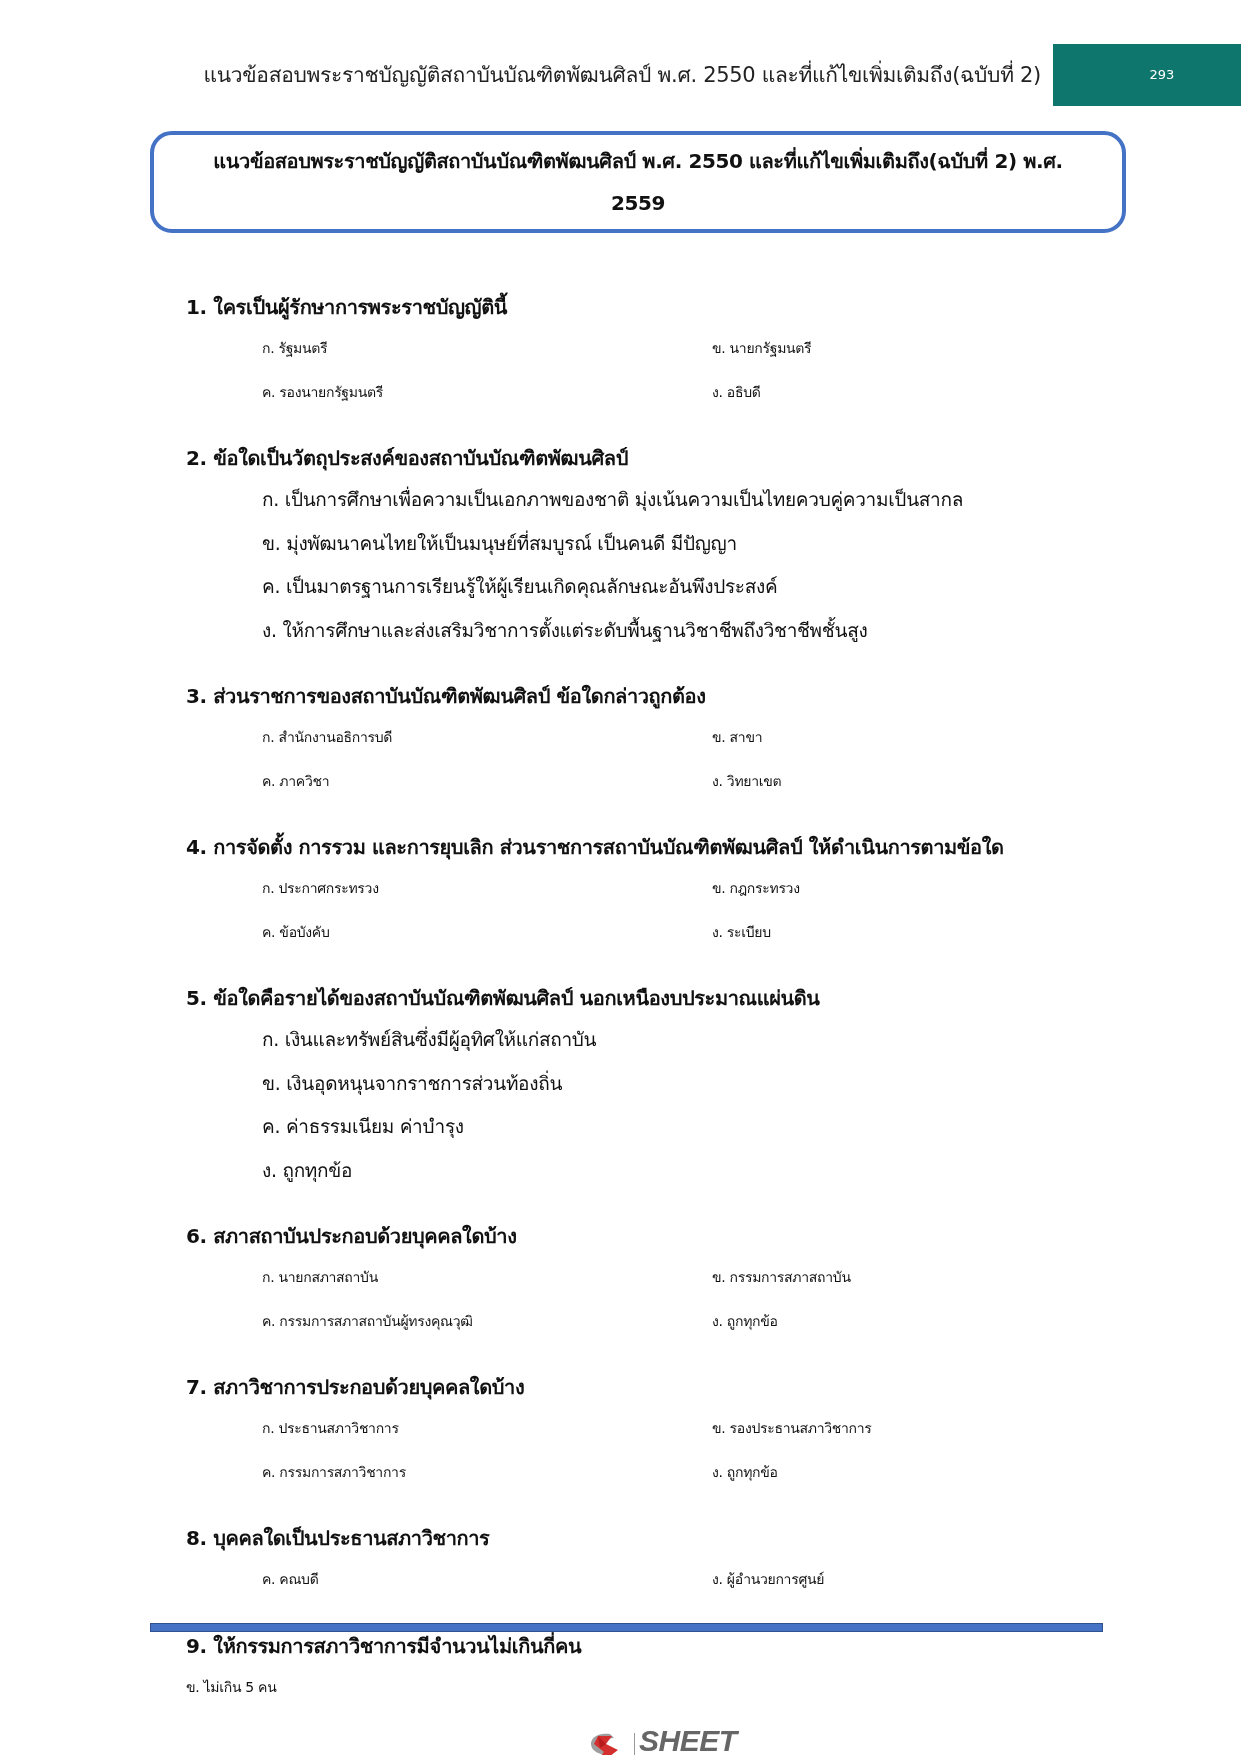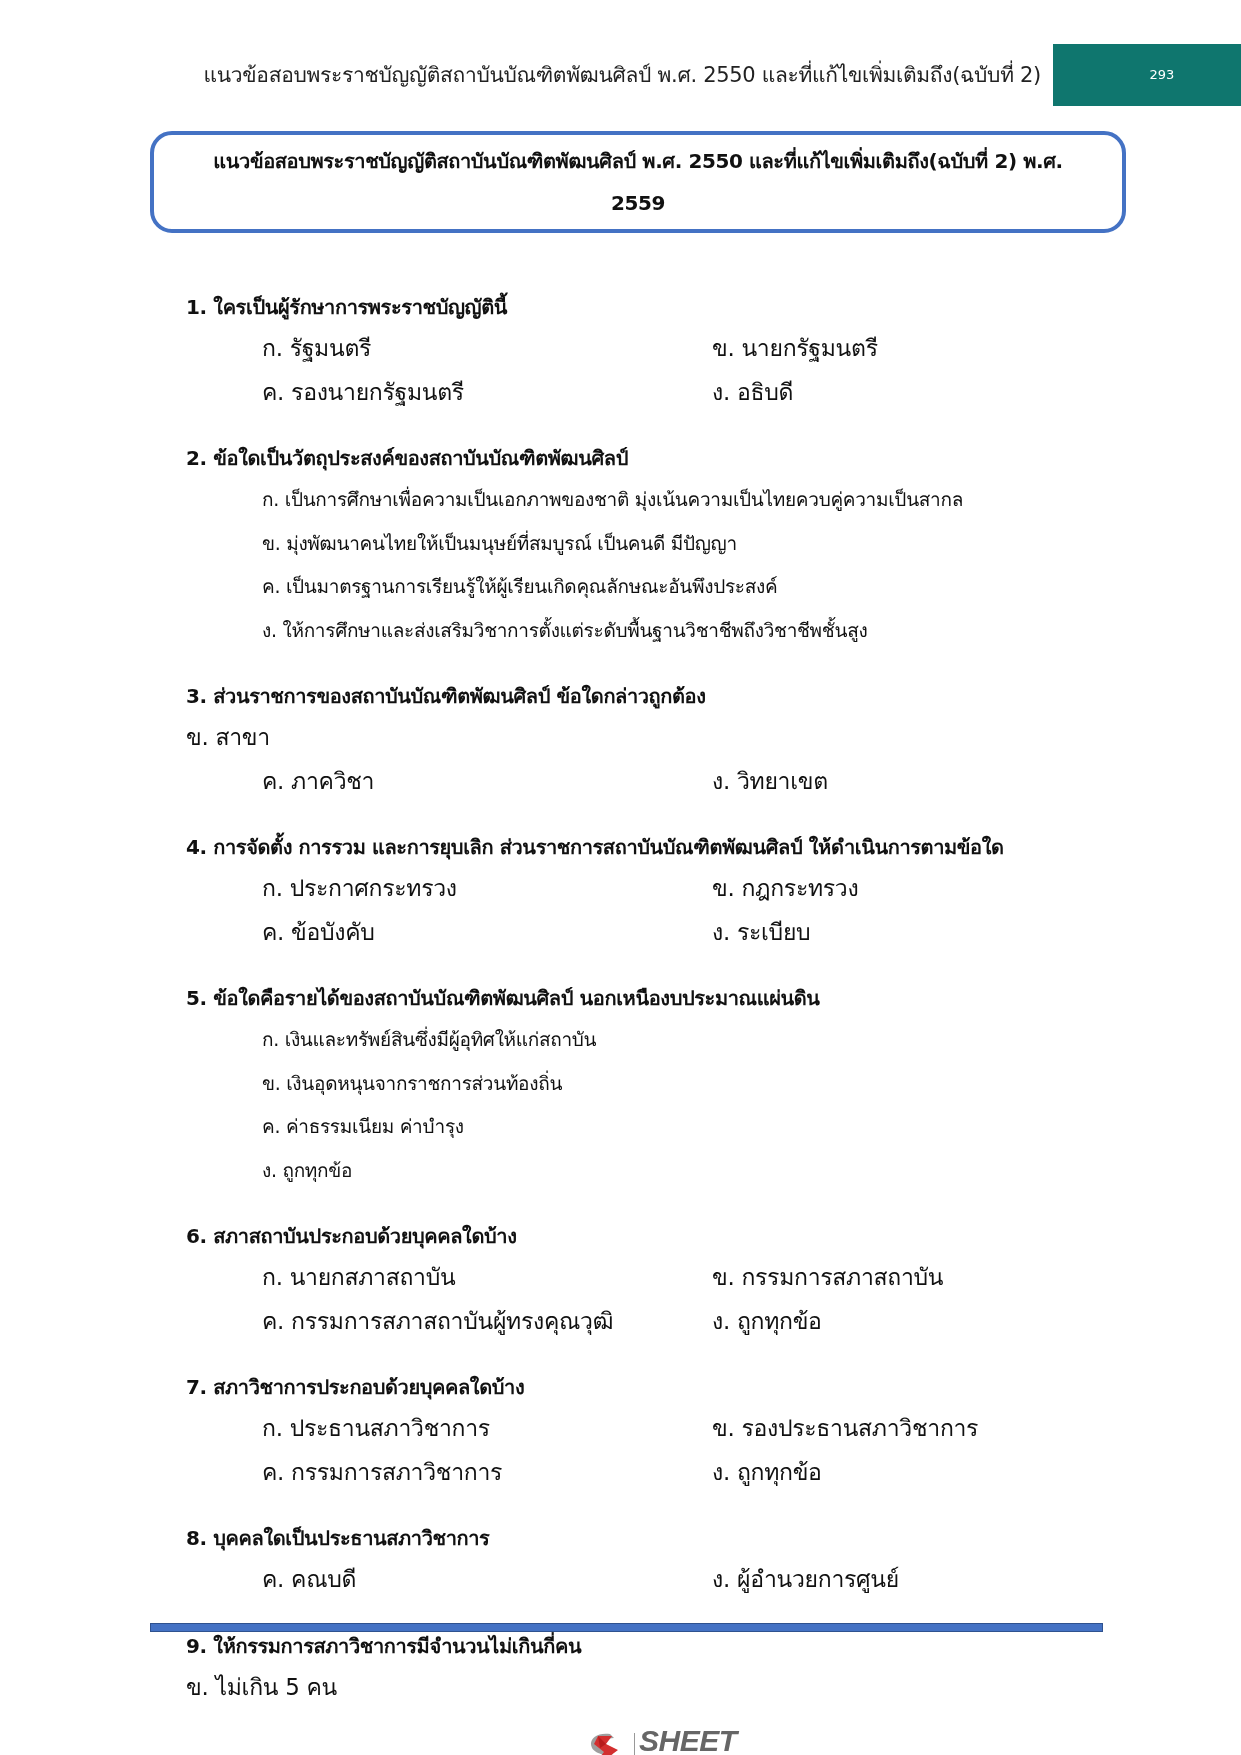--- a/index.html
+++ b/index.html
@@ -23,21 +23,21 @@
     border: 4px solid #4472C4; border-radius: 22px; box-sizing: border-box;
     display: flex; flex-direction: column; align-items: center; justify-content: center;
     text-align: center; font-weight: bold; font-size: 20px; line-height: 42px;
   }
   .title-box span { display: block; white-space: nowrap; letter-spacing: -0.4px; }
   .questions { position: absolute; left: 186px; top: 263px; width: 900px; }
   .q-title {
     font-weight: bold; font-size: 20px; height: 39px; line-height: 39px;
     white-space: nowrap; letter-spacing: -0.4px; margin-top: 25px;
   }
-  .opt-row { display: flex; height: 43.5px; line-height: 43.5px; font-size: 23px; }
+  .opt-row { display: flex; height: 43.5px; line-height: 43.5px; font-size: 14px; }
   .opt-single { height: 43.5px; line-height: 43.5px; font-size: 19px; padding-left: 76px; white-space: nowrap; letter-spacing: -0.3px;}
   .opt { white-space: nowrap; letter-spacing: -0.3px; }
   .opt.left { width: 526px; padding-left: 76px; box-sizing: border-box; }
   .opt.right { flex: 1; }
   .footer-bar {
     position: absolute; left: 150px; top: 1623px; width: 953px; height: 9px;
     background: #4472C4; border: 1px solid #2F528F; box-sizing: border-box;
   }
   .logo {
     position: absolute; left: 580px; top: 1730px; height: 50px; display: flex; align-items: center; font-style: italic;
@@ -77,20 +77,21 @@
     <div class="q-title">2. ข้อใดเป็นวัตถุประสงค์ของสถาบันบัณฑิตพัฒนศิลป์</div>
     <div class="opt-single">ก. เป็นการศึกษาเพื่อความเป็นเอกภาพของชาติ มุ่งเน้นความเป็นไทยควบคู่ความเป็นสากล</div>
     <div class="opt-single">ข. มุ่งพัฒนาคนไทยให้เป็นมนุษย์ที่สมบูรณ์ เป็นคนดี มีปัญญา</div>
     <div class="opt-single">ค. เป็นมาตรฐานการเรียนรู้ให้ผู้เรียนเกิดคุณลักษณะอันพึงประสงค์</div>
     <div class="opt-single">ง. ให้การศึกษาและส่งเสริมวิชาการตั้งแต่ระดับพื้นฐานวิชาชีพถึงวิชาชีพชั้นสูง</div>
   </div>
 
   <div>
     <div class="q-title">3. ส่วนราชการของสถาบันบัณฑิตพัฒนศิลป์ ข้อใดกล่าวถูกต้อง</div>
     <div class="opt-row">
+      <span class="opt left">ก. สำนักงานอธิการบดี</span>
       <span class="opt right">ข. สาขา</span>
     </div>
     <div class="opt-row">
       <span class="opt left">ค. ภาควิชา</span>
       <span class="opt right">ง. วิทยาเขต</span>
     </div>
   </div>
 
   <div>
     <div class="q-title">4. การจัดตั้ง การรวม และการยุบเลิก ส่วนราชการสถาบันบัณฑิตพัฒนศิลป์ ให้ดำเนินการตามข้อใด</div>

